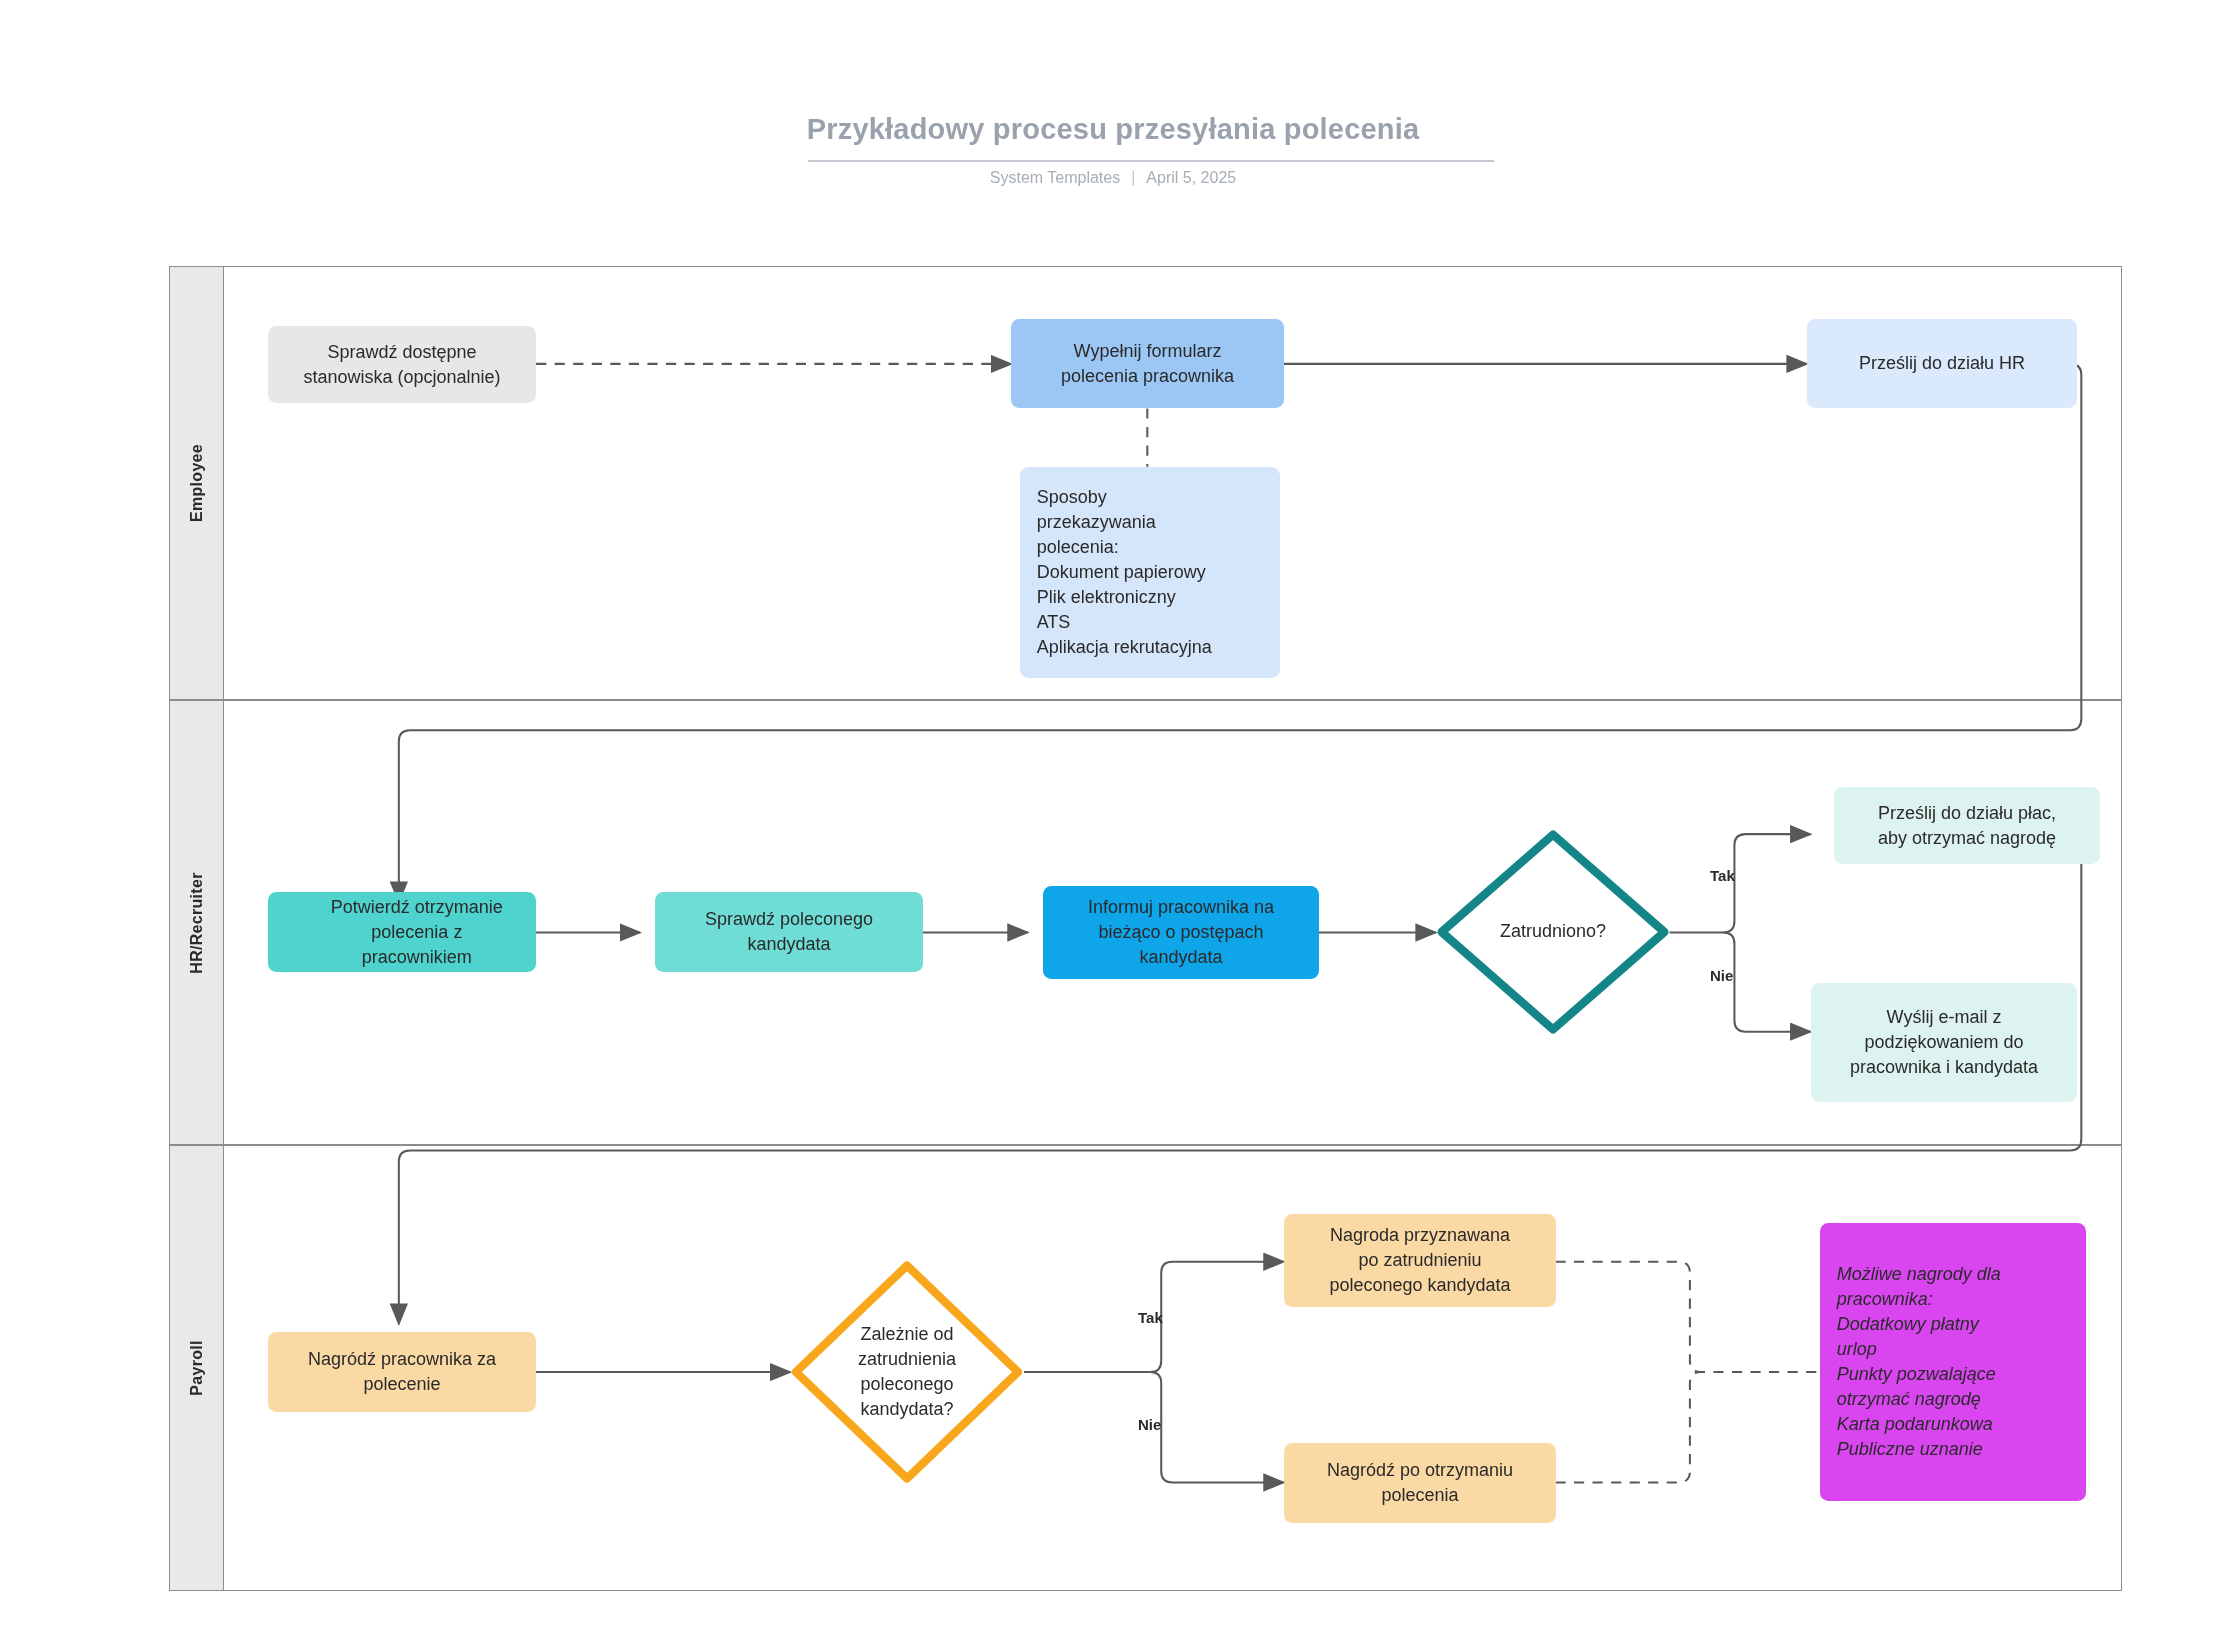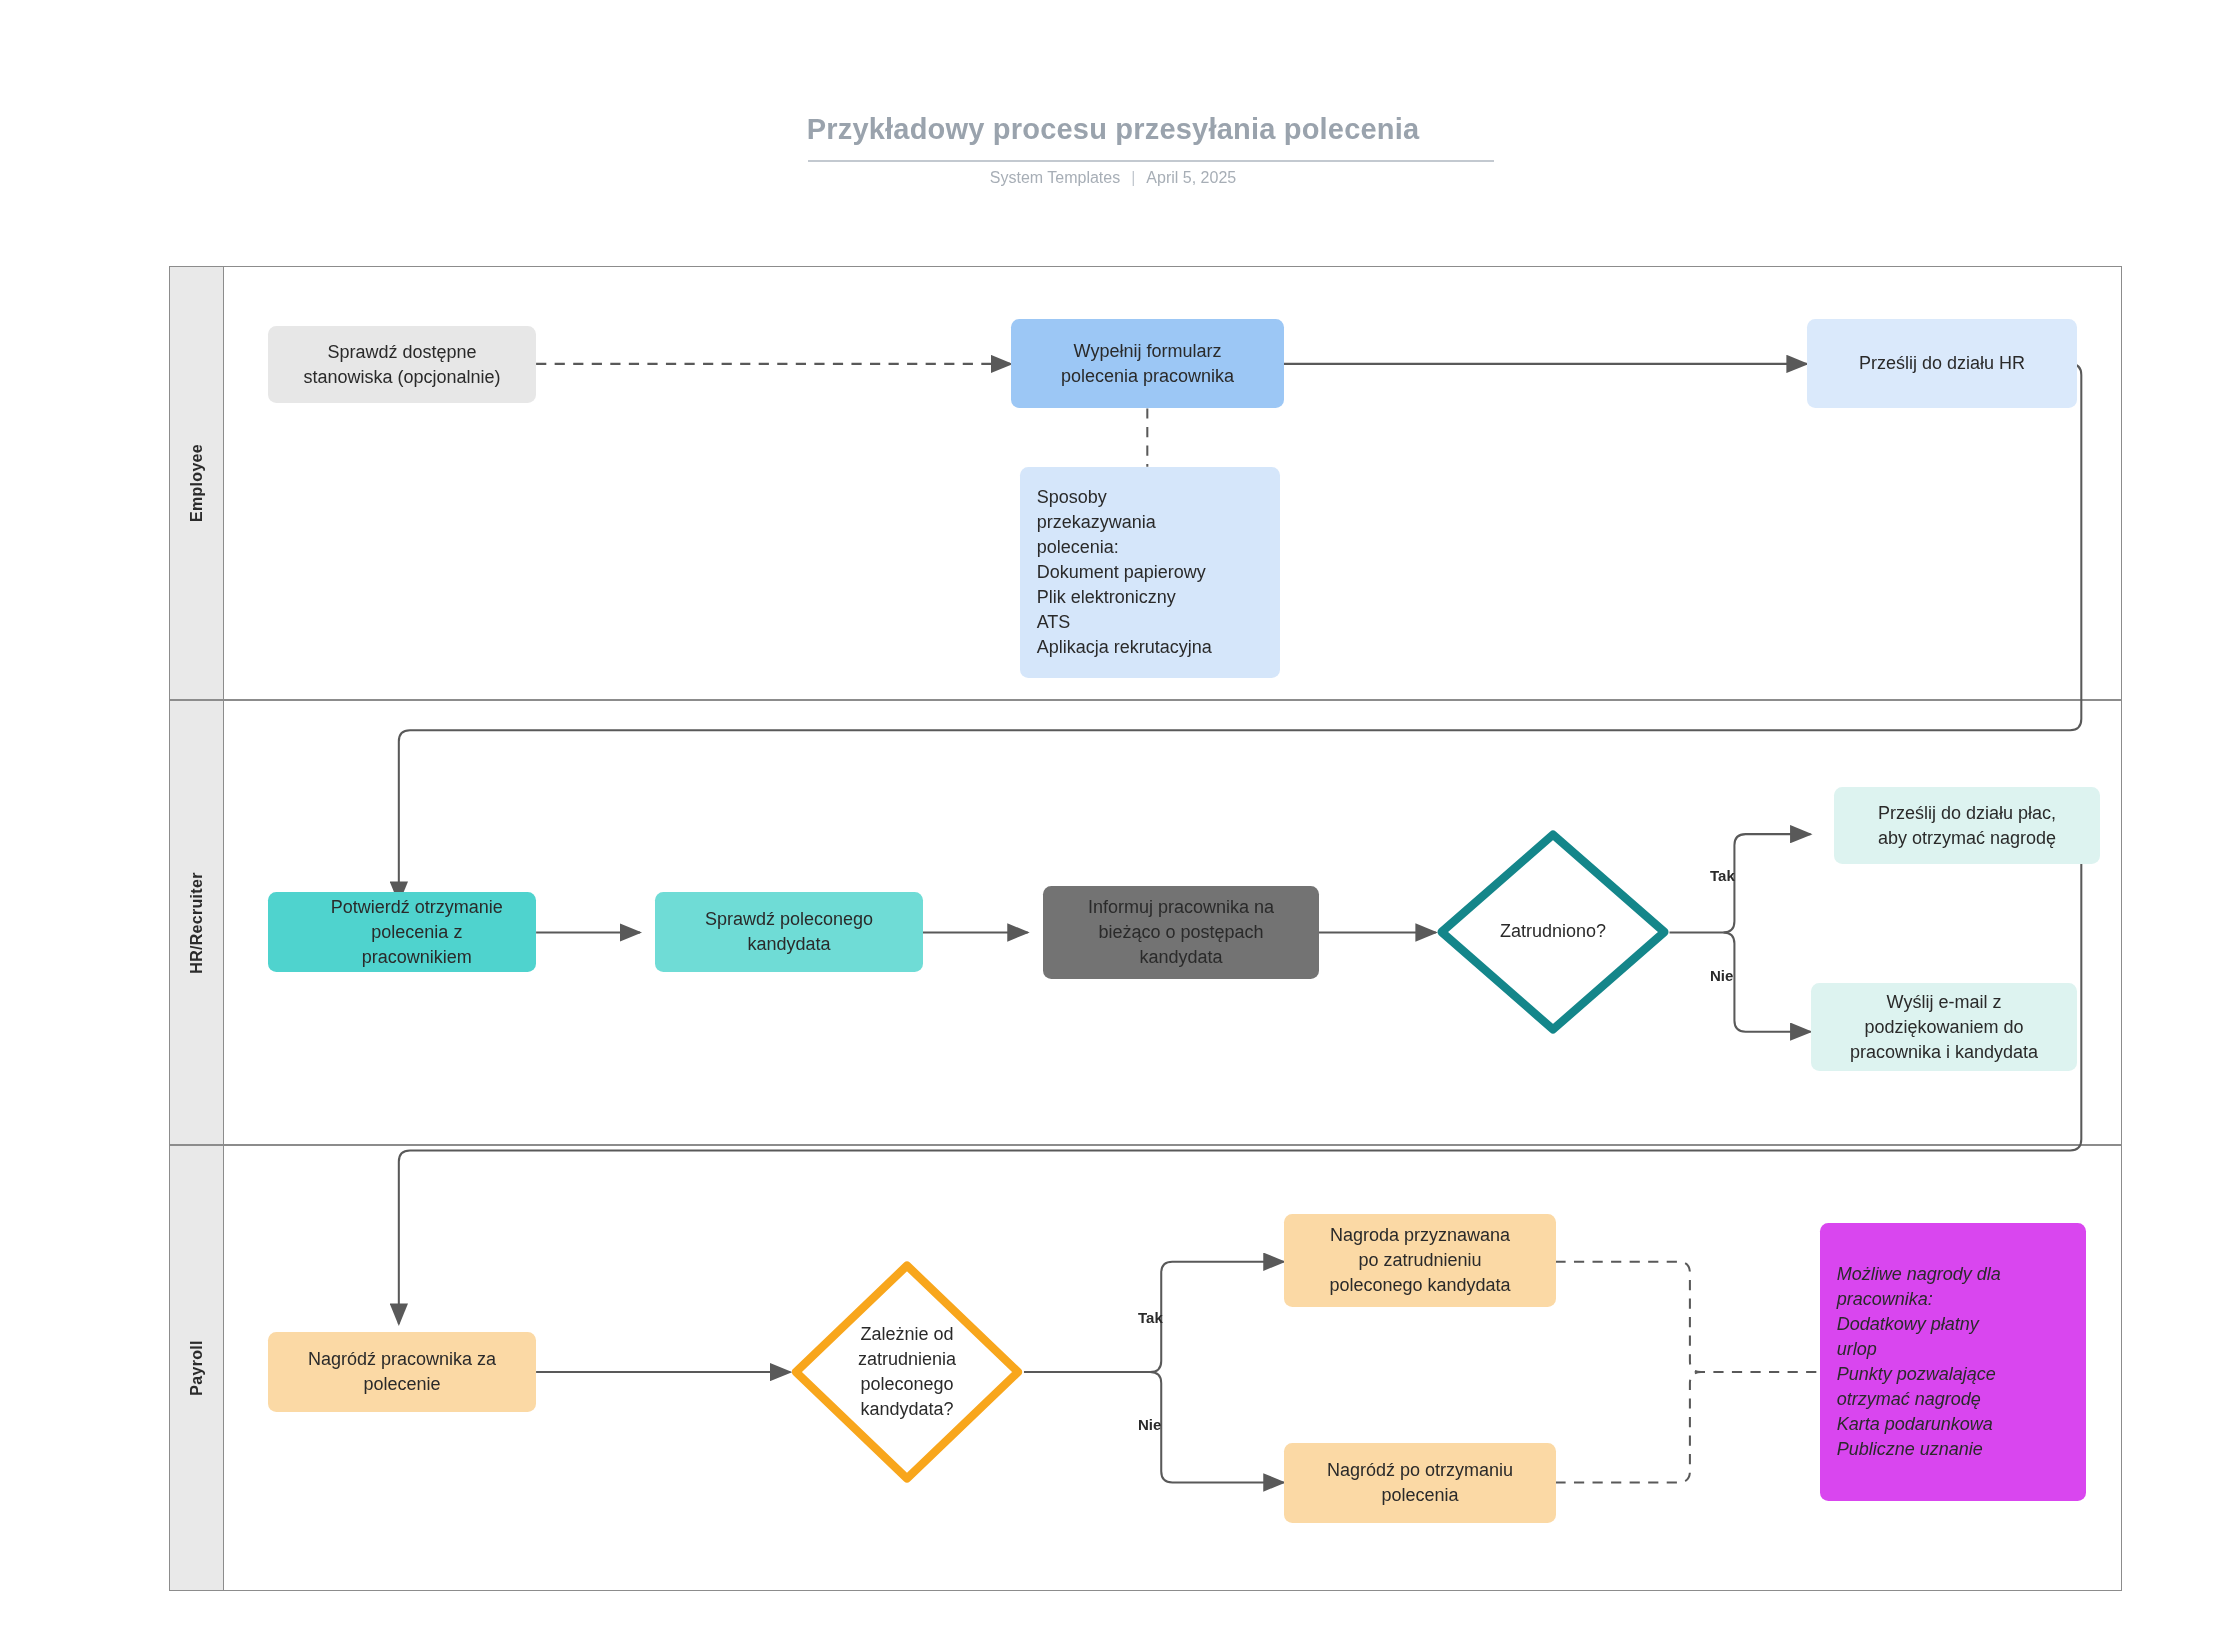--- a/index.html
+++ b/index.html
@@ -45,21 +45,21 @@
   .node.note{align-items:center;justify-content:flex-start;text-align:left;}
   .node .txt{white-space:pre-line;width:100%;}
   .node.note .txt{padding-left:7.4px;}
 
   .fill-gray {background:#e7e7e7;}
   .fill-blue {background:#9cc7f5;}
   .fill-bluel{background:#dae9fb;}
   .fill-note-blue{background:#d5e6fa;}
   .fill-teal  {background:#4fd3ce;}
   .fill-teal2 {background:#6fdcd6;}
-  .fill-teal3 {background:#737373;}
+  .fill-teal3 {background:#0ea5e9;}
   .fill-mint  {background:#ddf3f0;}
   .fill-orange{background:#fbd9a5;}
   .fill-note-orange{background:#d946ef;font-style:italic;}
 
   
   .diamond{position:absolute;z-index:5;}
   .diamond .dlabel{
     position:absolute;left:0;width:100%;text-align:center;
     font-size:18px;line-height:25px;color:#2a2a2a;white-space:pre-line;
   }
@@ -187,21 +187,21 @@
   </div>
 
   <div class="elabel" style="left:1710px;top:867px;">Tak</div>
   <div class="elabel" style="left:1710px;top:967px;">Nie</div>
 
   <div class="node fill-mint" style="left:1811px;top:787px;width:266px;height:77px;margin-left:23px;">
     <span class="txt">Prześlij do działu płac,
 aby otrzymać nagrodę</span>
   </div>
 
-  <div class="node fill-mint" style="left:1811px;top:983px;width:266px;height:88px;">
+  <div class="node fill-mint" style="left:1811px;top:983px;width:266px;height:119px;">
     <span class="txt">Wyślij e-mail z
 podziękowaniem do
 pracownika i kandydata</span>
   </div>
 
   <div class="node fill-orange" style="left:268px;top:1332px;width:268px;height:80px;">
     <span class="txt">Nagródź pracownika za
 polecenie</span>
   </div>
 

